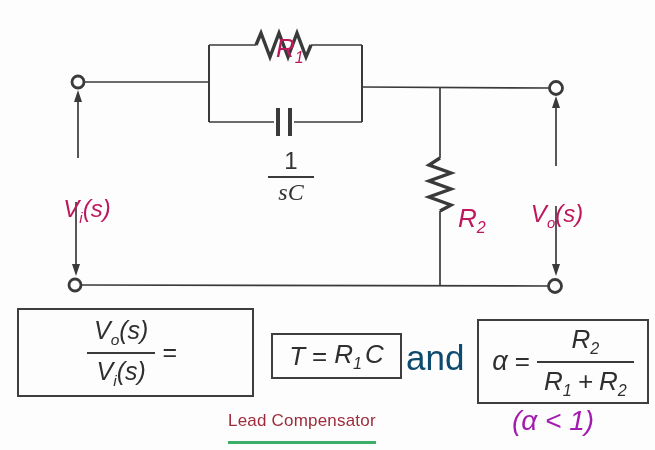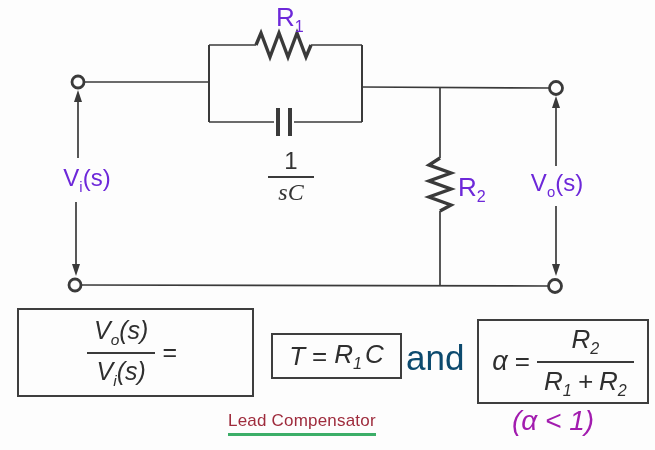--- a/index.html
+++ b/index.html
@@ -1,34 +1,34 @@
 <!DOCTYPE html>
 <html><head>
 <meta charset="utf-8">
 <style>
   html,body{margin:0;padding:0;}
   body{background:#fdfdfd;font-family:"Liberation Sans",sans-serif;}
   .canvas{position:relative;width:655px;height:450px;background:#fdfdfd;overflow:hidden;}
   svg{position:absolute;left:0;top:0;}
-  .lbl{position:absolute;color:#6d28d9;font-family:"Liberation Sans",sans-serif;white-space:nowrap;}
+  .lbl{position:absolute;color:#be185d;font-style:italic;font-family:"Liberation Sans",sans-serif;white-space:nowrap;margin-top:31px;}
   sub{font-size:0.62em;}
   
   .vfrac{position:absolute;display:flex;flex-direction:column;align-items:center;color:#343434;font-style:italic;}
   .vfrac .num{border-bottom:2.5px solid #3a3a3a;padding:0 16px 1px;}
   .vfrac .den{padding-top:1px;font-family:Liberation Serif, serif;}
   
   .frac{display:inline-flex;flex-direction:column;align-items:center;}
   .frac .fnum{align-self:stretch;text-align:center;border-bottom:2.5px solid #3a3a3a;padding:1px 7px 3px;}
   .frac .fden{padding:3px 7px 0;}
   .eqbox{position:absolute;border:2px solid #3e3e3e;display:flex;align-items:center;justify-content:center;font-style:italic;color:#2f2f2f;background:transparent;}
   .eq-sign{font-style:normal;margin:0 7px;}
   .plus{margin:0 6px;}
   .and-text{position:absolute;color:#0c4a6e;font-size:35px;text-align:left;}
   .alpha-cond{position:absolute;color:#a21caf;font-size:28px;font-style:italic;text-align:center;}
-  .caption{position:absolute;font-size:17px;color:#9e2b3c;padding-bottom:2px;border-bottom:3px solid #3cae68;letter-spacing:0.2px;}
+  .caption{position:absolute;font-size:17px;color:#9e2b3c;padding-bottom:10px;border-bottom:3px solid #3cae68;letter-spacing:0.2px;}
 </style>
 </head>
 <body>
 
 <div class="canvas">
 
   <svg width="655" height="312" viewBox="0 0 655 312">
     <g stroke="#3a3a3a" fill="none" stroke-width="1.7">
 
       <path d="M84 82 H209"></path>

